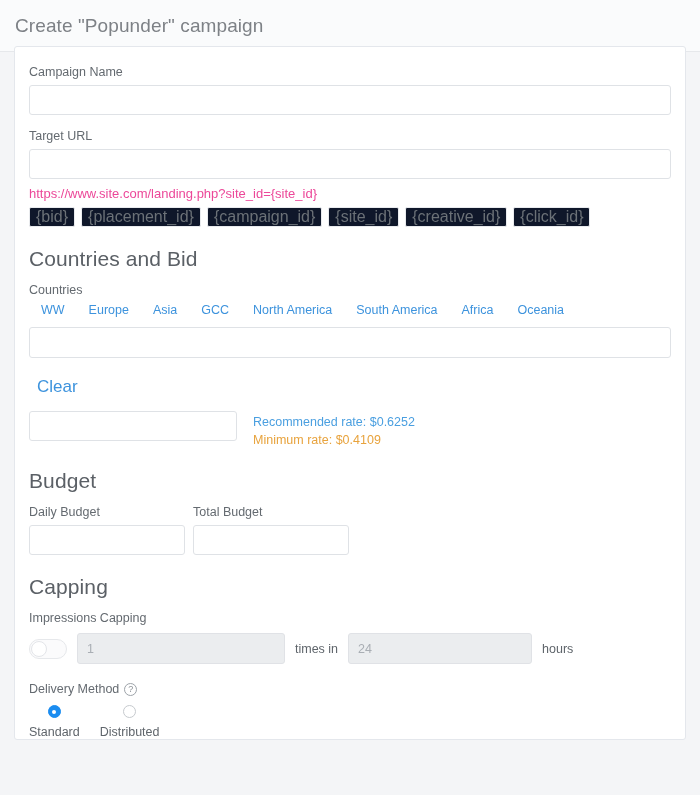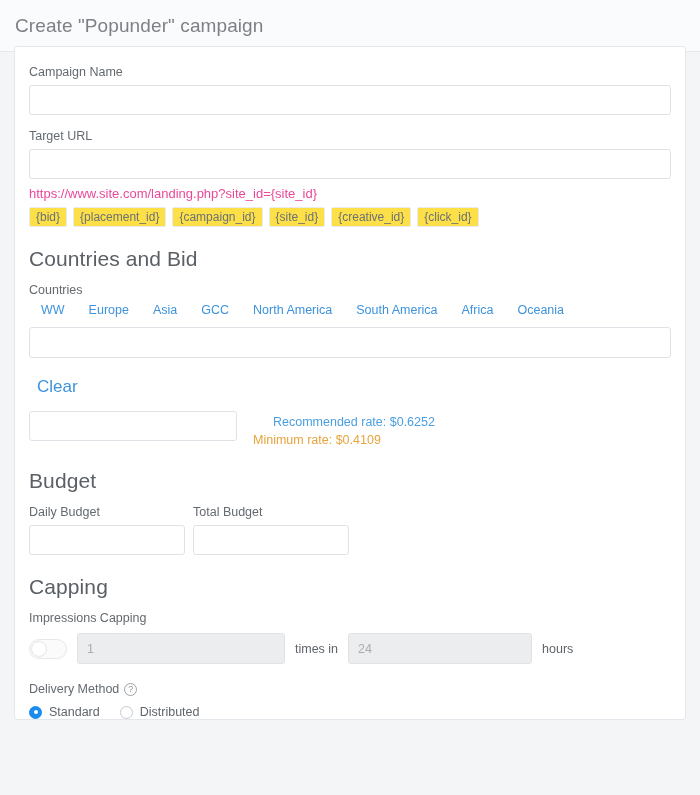--- a/index.html
+++ b/index.html
@@ -74,23 +74,23 @@
     margin: 7px 0 6px 0;
   }
 
   .macro-row {
     display: flex;
     gap: 6px;
     flex-wrap: wrap;
     margin-bottom: 4px;
   }
   .macro-tag {
-    font-size: 12px;
+    font-size: 16px;
     color: #6b7177;
-    background: #fde047;
+    background: #0f172a;
     border: 1px solid #e9ebee;
     border-radius: 2px;
     padding: 2px 6px;
     line-height: 14px;
   }
 
   
   .section-heading {
     font-size: 21px;
     font-weight: 400;
@@ -137,21 +137,20 @@
     display: flex;
     align-items: flex-start;
     gap: 16px;
   }
   .cpm-input { width: 208px; }
   .rate-list { padding-top: 2px; }
   .rate-recommended {
     font-size: 12.5px;
     color: #4a9fe0;
     line-height: 18px;
-    margin-left: 20px;
   }
   .rate-minimum {
     font-size: 12.5px;
     color: #e8a33d;
     line-height: 18px;
   }
 
   
   .budget-row { display: flex; gap: 8px; }
   .budget-col { width: 156px; }
@@ -224,20 +223,21 @@
     display: inline-block;
   }
   .radio-row { display: flex; align-items: center; gap: 20px; }
   .radio-opt {
     display: flex;
     align-items: center;
     gap: 7px;
     font-size: 12.5px;
     color: #5f656b;
     cursor: pointer;
+    flex-direction: column;
   }
   .radio {
     width: 13px;
     height: 13px;
     border-radius: 50%;
     border: 1px solid #c6cace;
     background: #fff;
     position: relative;
     flex: 0 0 auto;
   }

